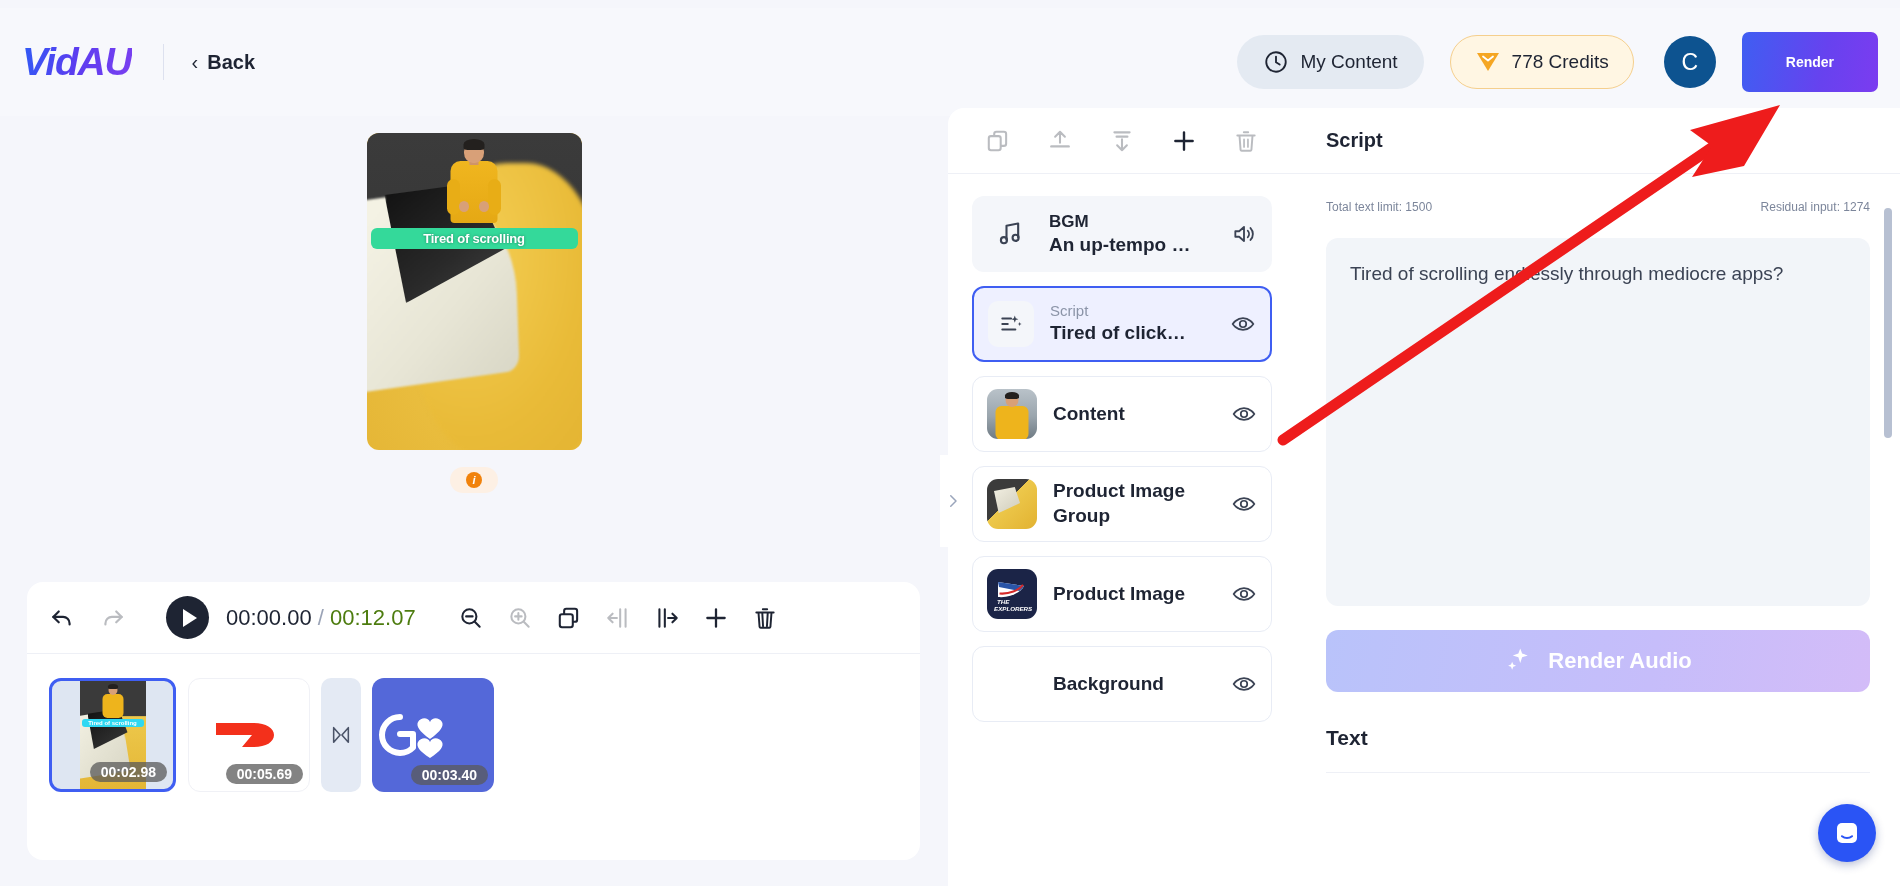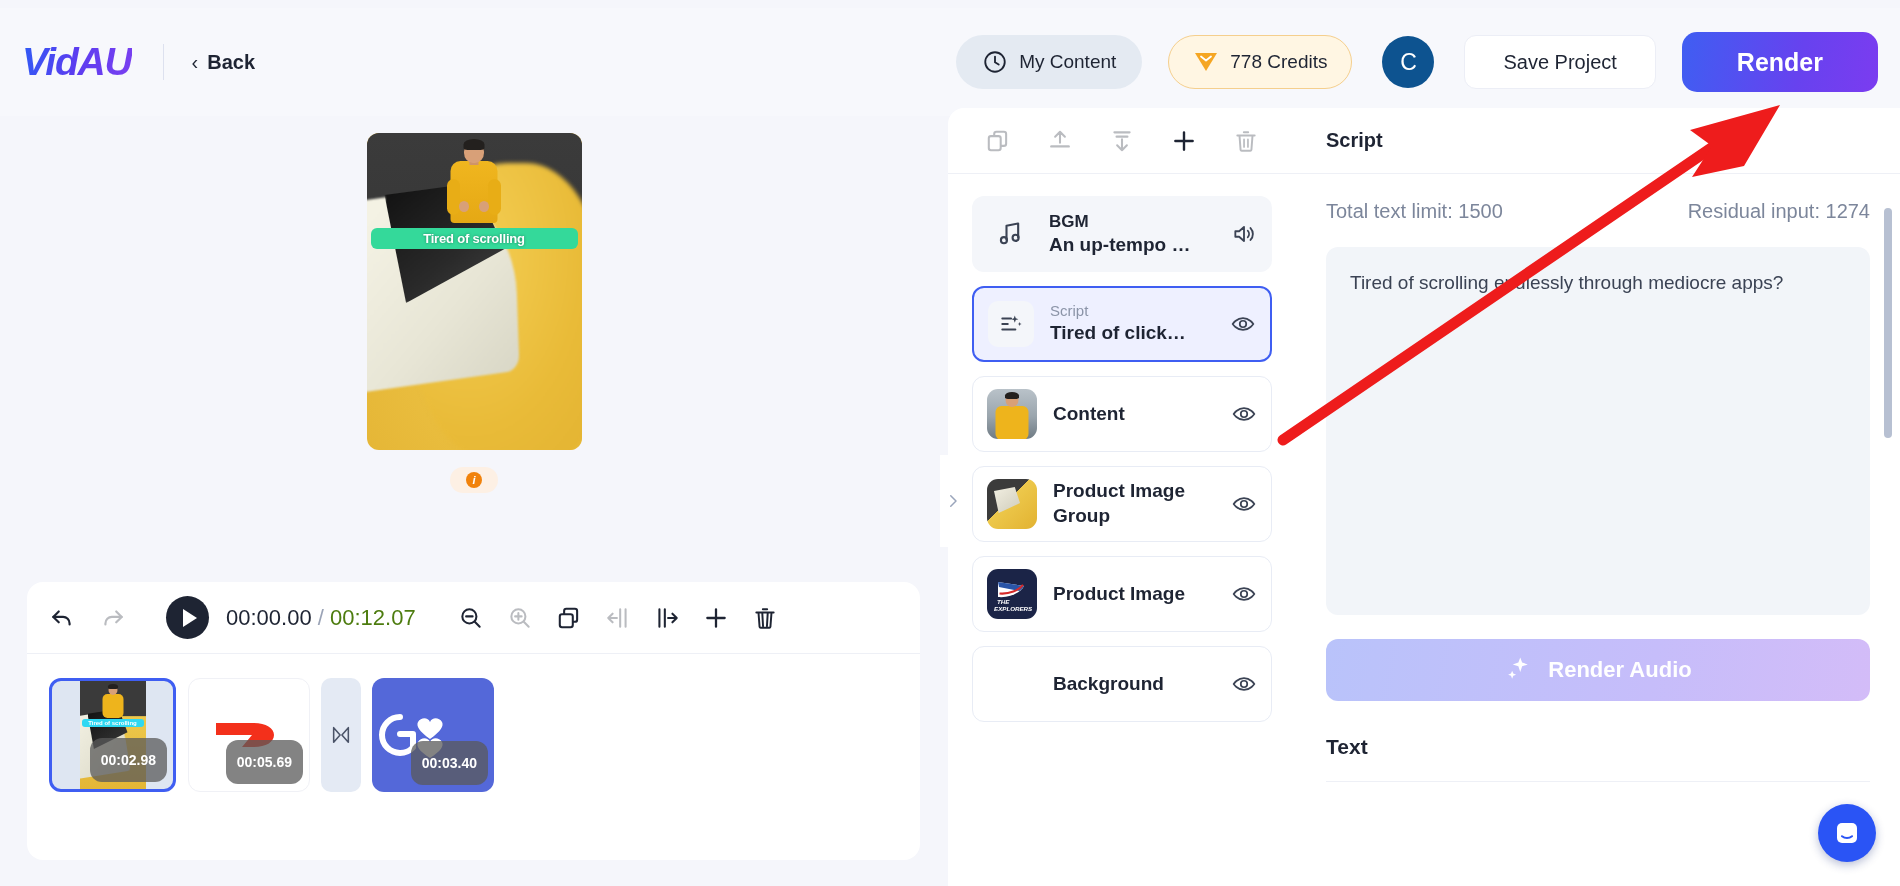--- a/index.html
+++ b/index.html
@@ -47,23 +47,23 @@
     margin-left:30px; width:52px; height:52px; border-radius:50%;
     background:#0d5390; color:#fff; font-size:23px;
     display:flex; align-items:center; justify-content:center; cursor:pointer;
   }
   .save-btn {
     margin-left:30px; height:54px; padding:0 38px; border-radius:12px;
     background:#ffffff; border:1px solid #eceef6; color:#1e2433; font-size:20px;
     display:flex; align-items:center; justify-content:center; cursor:pointer;
   }
   .render-btn {
-    margin-left:26px; height:60px; padding:0 55px; border-radius:15px;
+    margin-left:26px; height:60px; padding:0 44px; border-radius:7px;
     background: linear-gradient(100deg,#3f5ef2 0%, #6742ef 60%, #7b3cf0 100%);
-    color:#fff; font-size:25px; font-weight:bold;
+    color:#fff; font-size:14px; font-weight:bold;
     display:flex; align-items:center; justify-content:center; cursor:pointer;
   }
 
   
   .preview-wrap {
     position:absolute; left:0; top:108px; width:948px; height:470px;
     display:flex; flex-direction:column; align-items:center;
   }
   .video-frame {
     margin-top:25px; width:215px; height:317px; border-radius:12px;
@@ -157,21 +157,21 @@
 
   .tl-clips { display:flex; align-items:flex-start; padding:24px 22px 0 22px; gap:0; }
   .clip {
     position:relative; border-radius:12px; overflow:hidden; cursor:pointer;
     height:114px; flex:none;
   }
   .clip.sel { border:3px solid #3f5ef2; border-radius:12px; }
   .clip-badge {
     position:absolute; right:6px; bottom:7px;
     background:rgba(90,90,90,.75); color:#fff; font-size:14px; font-weight:bold;
-    border-radius:12px; padding:14px 11px;
+    border-radius:12px; padding:2px 11px;
   }
   .clip-1 { width:127px; background:#dee6f2; display:flex; align-items:stretch; justify-content:center;}
   .clip-1-inner { width:66px; position:relative; overflow:hidden;
     background:linear-gradient(180deg,#3a3a3a 0%,#3a3a3a 32%, #edc84b 33%, #e4b636 100%); }
   .c1-paper { position:absolute; left:-6px; top:32px; width:52px; height:62px;
     background:linear-gradient(135deg,#f4f2e4,#d9d7c6); transform:rotate(-9deg);
     border-radius: 0 50% 6% 2%; filter:blur(.5px);}
   .c1-curl { position:absolute; left:8px; top:28px; width:40px; height:40px;
     background:linear-gradient(140deg,#111,#3a3a3a); clip-path:polygon(0 12%,78% 0,100% 58%,16% 100%); }
   .c1-person { position:absolute; left:50%; transform:translateX(-50%); top:3px; width:24px; height:34px; }
@@ -240,21 +240,21 @@
 
   
   .right-panel {
     position:absolute; left:1296px; top:108px; width:604px; height:778px;
     background:#fff;
   }
   .rp-head { height:66px; display:flex; align-items:center; padding:0 30px;
     border-bottom:1px solid #eef0f6; }
   .rp-title { font-size:20px; font-weight:bold; color:#1e2433; }
   .rp-body { padding:26px 30px 0 30px; position:relative; }
-  .rp-meta { display:flex; justify-content:space-between; font-size:20px; color:#7c869b; }
+  .rp-meta { display:flex; justify-content:space-between; font-size:12px; color:#7c869b; }
   .rp-textarea {
     margin-top:24px; height:368px; background:#f2f5f9; border-radius:12px;
     padding:22px 24px; font-size:19px; color:#3b4354; line-height:1.5;
     cursor:text; overflow:hidden;
   }
   .render-audio {
     margin-top:24px; height:62px; border-radius:12px;
     background:linear-gradient(100deg,#b9c3fa 0%, #c6bdfa 60%, #d3bcf8 100%);
     color:#fff; font-size:22px; font-weight:bold;
     display:flex; align-items:center; justify-content:center; gap:14px; cursor:pointer;
@@ -302,21 +302,20 @@
       <div class="pill-credits">
         <svg width="26" height="24" viewBox="0 0 26 24">
           <path d="M2 3h22l-11 18z" fill="#f5a623"></path>
           <path d="M8 6.5l5 4 5-4" stroke="#fff" stroke-width="1.8" fill="none" stroke-linecap="round" stroke-linejoin="round"></path>
         </svg>
         <span>778 Credits</span>
       </div>
 
       <div class="avatar-c">C</div>
 
-      <div class="save-btn">Save Project</div>
       <div class="render-btn">Render</div>
     </div>
   </div>
 
   <div class="preview-wrap">
     <div class="video-frame">
       <div class="vf-dark"></div>
       <div class="vf-yellowblob"></div>
       <div class="vf-paper"></div>
       <div class="vf-curl"></div>

